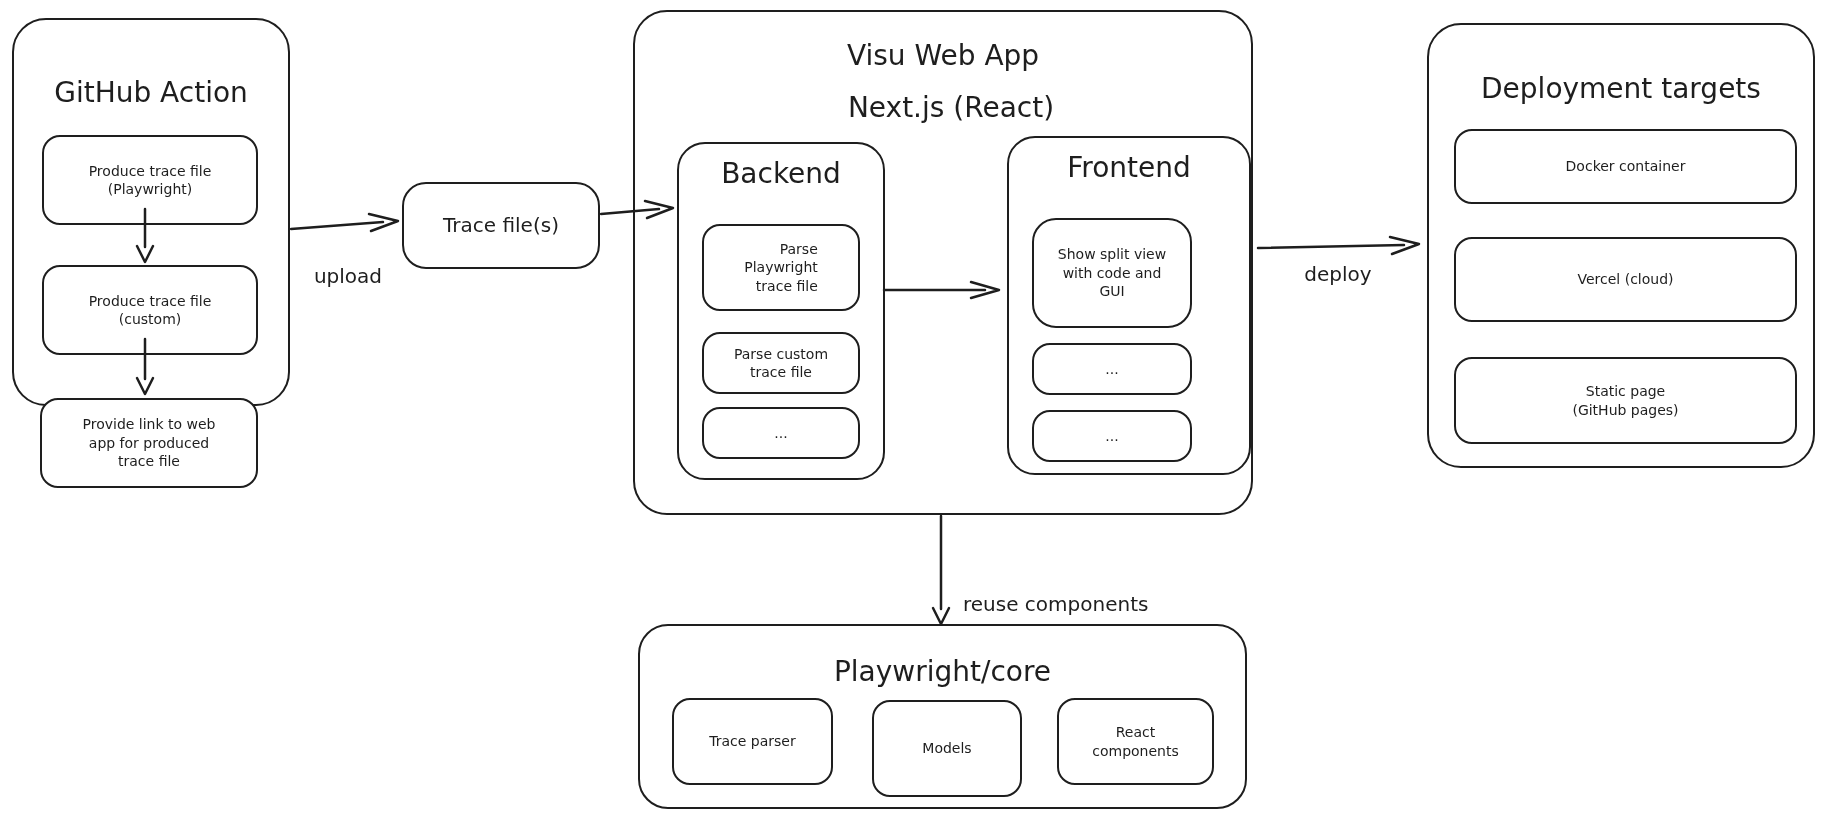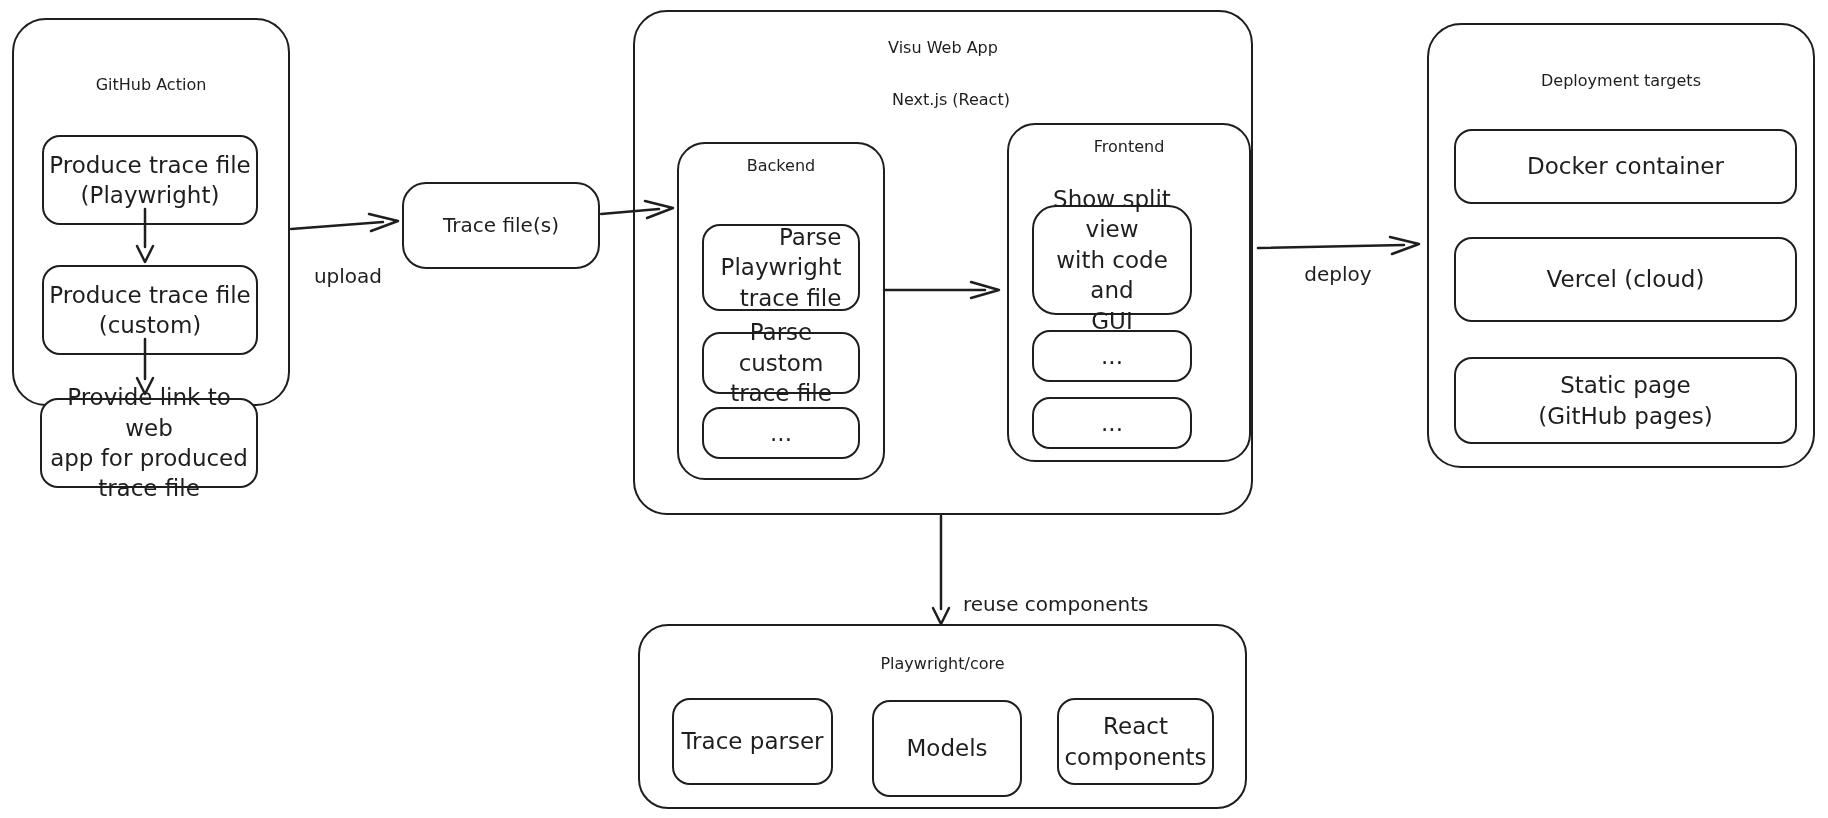--- a/index.html
+++ b/index.html
@@ -17,34 +17,34 @@
   .frame {
     position: absolute;
     border: 2.5px solid var(--ink);
     border-radius: 34px;
     background: var(--bg);
   }
   .frame-title {
     position: absolute;
     left: 0; right: 0;
     text-align: center;
-    font-size: 16px;
+    font-size: 28px;
     line-height: 1.3;
     white-space: pre-line;
   }
   .node {
     position: absolute;
     border: 2.5px solid var(--ink);
     border-radius: 18px;
     background: var(--bg);
     display: flex;
     align-items: center;
     justify-content: center;
     text-align: center;
-    font-size: 23px;
+    font-size: 14px;
     line-height: 1.32;
     white-space: pre-line;
     padding: 4px;
   }
   .edges-svg {
     position: absolute;
     left: 0; top: 0;
     width: 1828px; height: 818px;
     z-index: 5;
     pointer-events: none;
@@ -93,21 +93,21 @@
     <div class="frame" style="left:42px; top:130px; width:208px; height:338px; border-radius:28px;">
       <div class="frame-title" style="top:12px;">Backend</div>
       <div class="node" style="left:23px; top:80px; width:158px; height:87px;text-align:right;">Parse
 Playwright
 trace file</div>
       <div class="node" style="left:23px; top:188px; width:158px; height:62px;">Parse custom
 trace file</div>
       <div class="node" style="left:23px; top:263px; width:158px; height:52px;">...</div>
     </div>
 
-    <div class="frame" style="left:372px; top:111px; width:244px; height:339px; border-radius:28px;">
+    <div class="frame" style="left:372px; top:124px; width:244px; height:339px; border-radius:28px;">
       <div class="frame-title" style="top:12px;">Frontend</div>
       <div class="node" style="left:23px; top:80px; width:160px; height:110px; border-radius:24px;">Show split view
 with code and
 GUI</div>
       <div class="node" style="left:23px; top:205px; width:160px; height:52px;">...</div>
       <div class="node" style="left:23px; top:272px; width:160px; height:52px;">...</div>
     </div>
   </div>
 
   <div class="frame" style="left:1427px; top:23px; width:388px; height:445px;">

